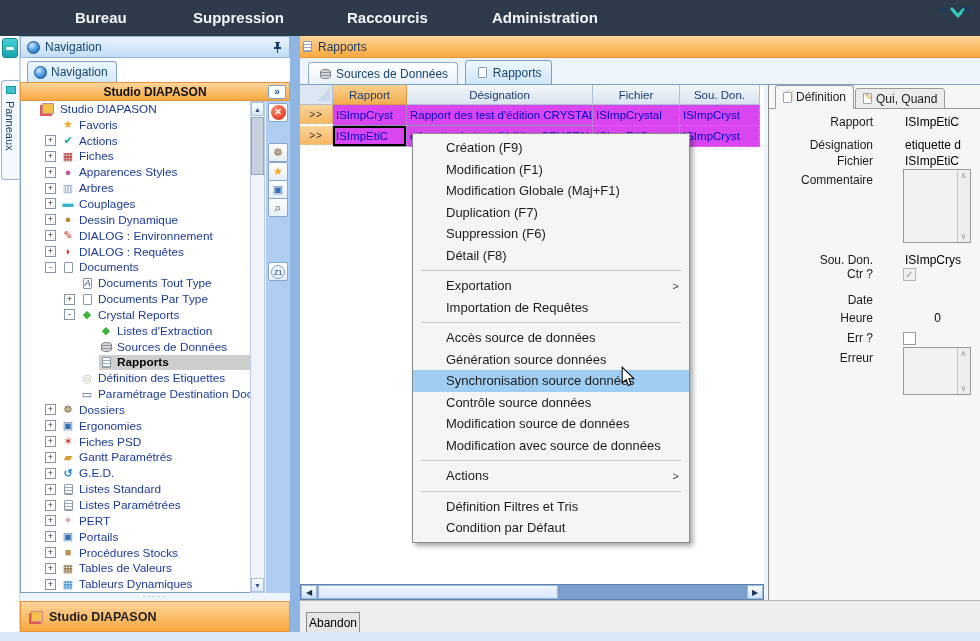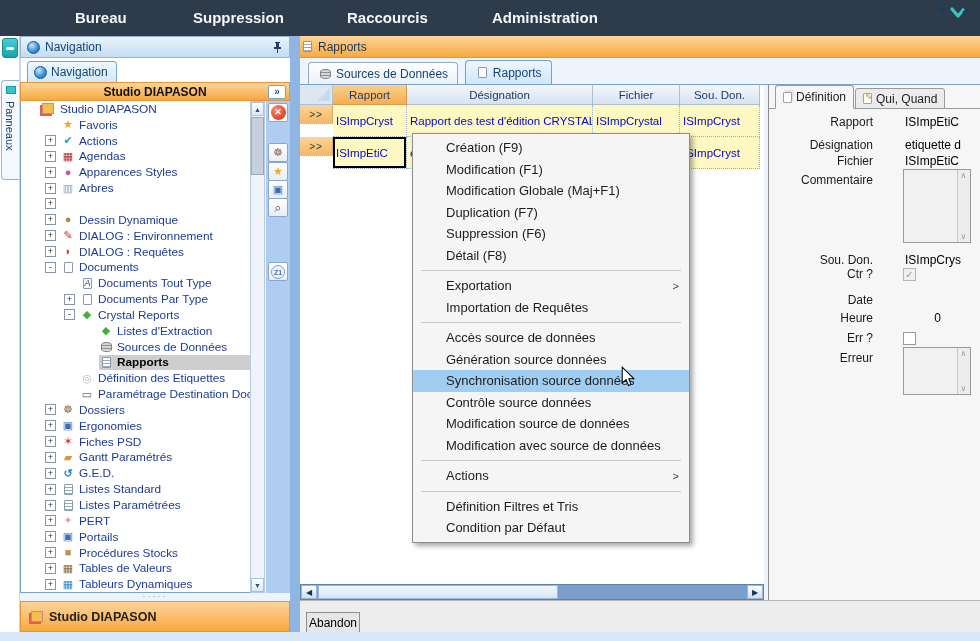--- a/index.html
+++ b/index.html
@@ -81,21 +81,21 @@
   .grid{position:absolute;left:0;top:0;}
   .grow{display:flex;}
   .hcell{height:20px;background:linear-gradient(#f3f7fc,#d8e2ee);border-right:1px solid #aebfd4;border-bottom:1px solid #aebfd4;
     font-size:11.5px;color:#1c3c6c;display:flex;align-items:center;justify-content:center;flex:none;}
   .hcell.hsort{background:linear-gradient(#fbd08e,#f5ae50);border-color:#d79a4a;}
   .hcell.corner{position:relative;background:#dde7f2;}
   .tri{position:absolute;right:2px;top:3px;width:0;height:0;border-bottom:13px solid #c6d9ee;border-left:13px solid transparent;}
   .mcell{width:33px;height:19px;flex:none;background:linear-gradient(#fbd49a,#f6b863);
     border-right:1px solid #d9ab60;border-bottom:1px dotted #c9ab78;
     font-size:10px;color:#333;display:flex;align-items:center;justify-content:center;letter-spacing:1px;}
-  .dcell{height:32px;flex:none;background:#fef9c3;border-right:1px dotted #9fadc0;border-bottom:1px dotted #9fadc0;
+  .dcell{height:21px;flex:none;background:#d946ef;border-right:1px dotted #9fadc0;border-bottom:1px dotted #9fadc0;
     font-size:11.5px;color:#0009c8;display:flex;align-items:center;padding-left:3px;overflow:hidden;white-space:nowrap;}
   .dcell.csel{box-shadow:inset 0 0 0 2px #000;}
   
   .hscroll{position:absolute;left:300px;top:584px;width:464px;height:16px;background:#7b9fcc;border:1px solid #5d82ad;}
   .hs-btn{position:absolute;top:0;width:16px;height:14px;background:linear-gradient(#fff,#cadef5);
     border:1px solid #9ab6d8;font-size:8px;line-height:13px;text-align:center;color:#16304e;}
   .hs-thumb{position:absolute;left:17px;top:0px;width:240px;height:14px;background:linear-gradient(#f2f8ff,#d5e6f9);border:1px solid #9ab6d8;}
   
   .bottombar{position:absolute;left:300px;top:600px;width:680px;height:32px;background:#ededed;border-top:1px solid #b5b5b5;}
   .btn{position:absolute;top:11px;height:21px;background:#e6e6e6;border:1px solid #8e8e8e;
@@ -224,39 +224,43 @@
         <div class="exp" data-interactable="true">+</div>
         <span class="twrap">
           <i class="gi check-icon" data-interactable="false"></i>
           <span class="tlabel" data-interactable="false">Actions</span>
         </span>
       </div>
       <div class="trow" data-interactable="true" style="padding-left: 24px;">
         <div class="exp" data-interactable="true">+</div>
         <span class="twrap">
           <i class="gi calendar-icon" data-interactable="false"></i>
-          <span class="tlabel" data-interactable="false">Agendas</span>
+          <span class="tlabel" data-interactable="false">Fiches</span>
         </span>
       </div>
       <div class="trow" data-interactable="true" style="padding-left: 24px;">
         <div class="exp" data-interactable="true">+</div>
         <span class="twrap">
           <i class="gi palette-icon" data-interactable="false"></i>
           <span class="tlabel" data-interactable="false">Apparences Styles</span>
         </span>
       </div>
       <div class="trow" data-interactable="true" style="padding-left: 24px;">
         <div class="exp" data-interactable="true">+</div>
         <span class="twrap">
           <i class="gi tree-icon" data-interactable="false"></i>
           <span class="tlabel" data-interactable="false">Arbres</span>
         </span>
       </div>
       <div class="trow" data-interactable="true" style="padding-left: 24px;">
         <div class="exp" data-interactable="true">+</div>
+        <span class="twrap">
+          <i class="gi couplage-icon" data-interactable="false"></i>
+          <span class="tlabel" data-interactable="false">Couplages</span>
+        </span>
       </div>
       <div class="trow" data-interactable="true" style="padding-left: 24px;">
         <div class="exp" data-interactable="true">+</div>
         <span class="twrap">
           <i class="gi drawing-icon" data-interactable="false"></i>
           <span class="tlabel" data-interactable="false">Dessin Dynamique</span>
         </span>
       </div>
       <div class="trow" data-interactable="true" style="padding-left: 24px;">
         <div class="exp" data-interactable="true">+</div>

